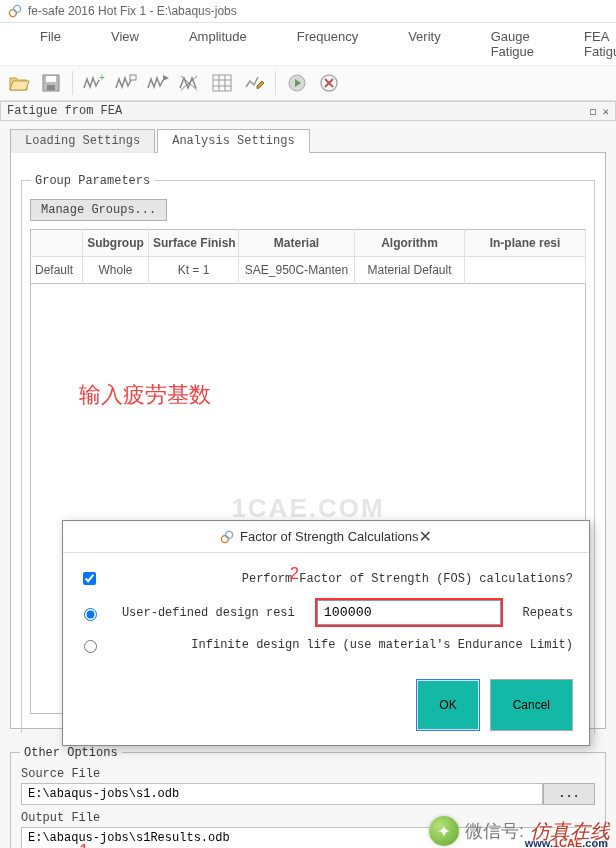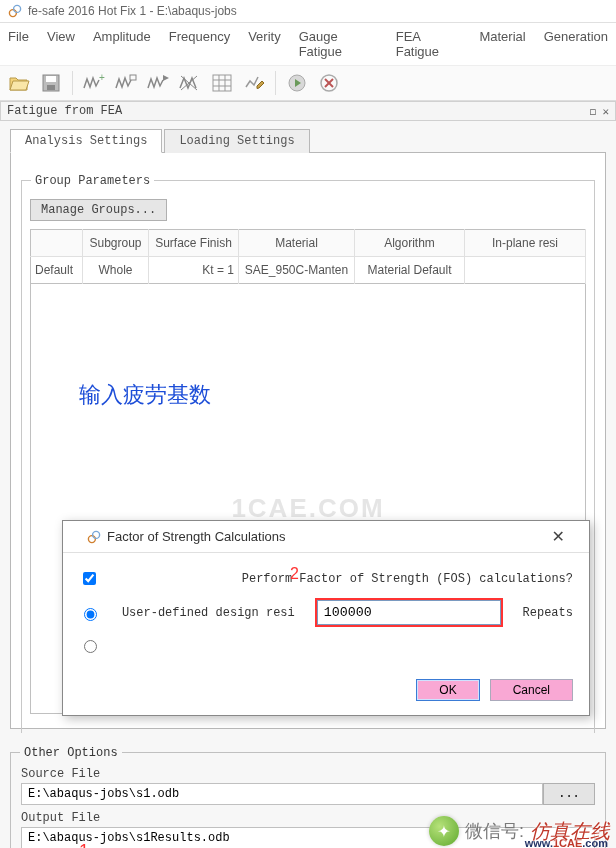--- a/index.html
+++ b/index.html
@@ -25,21 +25,21 @@
   .title-text { color: #666; font-size: 12px; }
   .menubar {
     background: #fff;
     padding: 6px 8px;
     display: flex;
     gap: 18px;
     font-size: 13px;
     color: #555;
     border-bottom: 1px solid #eee;
   }
-  .menuitem { cursor: pointer; }
+  .menuitem { cursor: pointer; margin-left: 32px; }
   .toolbar {
     background: #fafafa;
     padding: 4px 6px;
     display: flex;
     align-items: center;
     gap: 6px;
     border-bottom: 1px solid #ddd;
   }
   .toolbar .sep { width: 1px; height: 24px; background: #ddd; margin: 0 2px; }
   .toolbar-icon {
@@ -128,31 +128,31 @@
     border-collapse: collapse;
     table-layout: fixed;
   }
   .grp-table th, .grp-table td {
     border-right: 1px solid #e0e0e0;
     padding: 6px 4px;
     text-align: center;
     white-space: nowrap;
     overflow: hidden;
   }
-  .grp-table th { font-weight: normal; background: #fafafa; border-bottom: 1px solid #e0e0e0;}
+  .grp-table th { font-weight: bold; background: #fafafa; border-bottom: 1px solid #e0e0e0;}
   .table-body-area {
     border: 1px solid #c0c0c0;
     border-top: none;
     height: 430px;
     position: relative;
     background: #fff;
     overflow: hidden;
   }
   .anno-red {
-    color: #1d4ed8;
+    color: #ef4444;
     font-size: 22px;
     font-family: "SimSun","Microsoft YaHei",sans-serif;
     position: absolute;
     left: 48px;
     top: 96px;
   }
   .watermark {
     position: absolute;
     left: 50%; top: 50%;
     transform: translate(-50%,-20%);
@@ -180,21 +180,21 @@
     position: absolute;
     left: 62px;
     top: 520px;
     width: 528px;
     background: #fff;
     border: 1px solid #888;
     box-shadow: 3px 3px 10px rgba(0,0,0,0.25);
     z-index: 500;
   }
   .dlg-title {
-    display: flex; align-items: center; justify-content: space-between;
+    display: flex; align-items: center; justify-content: center;
     padding: 6px 24px;
     font-size: 13px;
     color: #333;
     border-bottom: 1px solid #e0e0e0;
   }
   .dlg-title .left { display:flex; align-items:center; gap:6px; }
   .dlg-close { font-size: 16px; color: #444; cursor:pointer; }
   .dlg-body {
     padding: 16px 16px 14px 16px;
     font-family: "Courier New", monospace;
@@ -213,22 +213,22 @@
   }
   .dlg-buttons {
     display: flex;
     justify-content: flex-end;
     gap: 10px;
     margin-top: 26px;
   }
   .btn {
     font-family: "Segoe UI",sans-serif;
     font-size: 12px;
-    padding: 3px 22px;
-    background: #f9a8d4;
+    padding: 18px 22px;
+    background: #14b8a6;
     border: 1px solid #aab;
     cursor: pointer;
   }
   .btn.primary { border: 1px solid #3a7bd5; box-shadow: 0 0 0 1px #cfe2ff inset; }
 
   .anno-2 {
     position: absolute;
     left: 290px; top: 565px;
     color: #f33;
     font-size: 16px;
@@ -411,22 +411,22 @@
 <div class="panel-header">
   <span>Fatigue from FEA</span>
   <span class="ctrls">
     <span>◻</span>
     <span>✕</span>
   </span>
 </div>
 
 <div class="main-area">
   <div class="tabrow">
+    <div class="tab">Loading Settings</div>
     <div class="tab active">Analysis Settings</div>
-    <div class="tab">Loading Settings</div>
   </div>
   <div class="tabcontent">
     <span class="fieldset-label">Group Parameters</span>
     <div class="fieldset-box">
       <button class="manage-btn">Manage Groups...</button>
 
       <table class="grp-table">
         <colgroup>
           <col style="width:52px">
             <col style="width:66px">
@@ -440,21 +440,21 @@
           <th></th>
           <th>Subgroup</th>
           <th>Surface Finish</th>
           <th>Material</th>
           <th>Algorithm</th>
           <th>In-plane resi</th>
         </tr>
         <tr>
           <td style="text-align:left">Default</td>
           <td>Whole</td>
-          <td style="text-align:right">Kt = 1</td>
+          <td style="text-align:center">Kt = 1</td>
           <td>SAE_950C-Manten</td>
           <td>Material Default</td>
           <td></td>
         </tr>
       </tbody>
         </table>
 
       <div class="table-body-area">
         <div class="anno-red">输入疲劳基数</div>
         <div class="watermark">1CAE.COM</div>
@@ -504,20 +504,21 @@
       <span>Perform Factor of Strength (FOS) calculations?</span>
     </div>
     <div class="dlg-row">
       <input type="radio" name="dl" checked="" style="">
       <span class="dlg-label-stack">User-defined design resi</span>
       <input class="dlg-input" value="100000" style="">
       <span>Repeats</span>
     </div>
     <div class="dlg-row">
       <input type="radio" name="dl" style="">
+      <span>Infinite design life (use material's Endurance Limit)</span>
     </div>
     <div class="dlg-buttons">
       <button class="btn primary">OK</button>
       <button class="btn">Cancel</button>
     </div>
   </div>
 </div>
 <div class="anno-2">2</div>
 
 <div class="brand-overlay">

